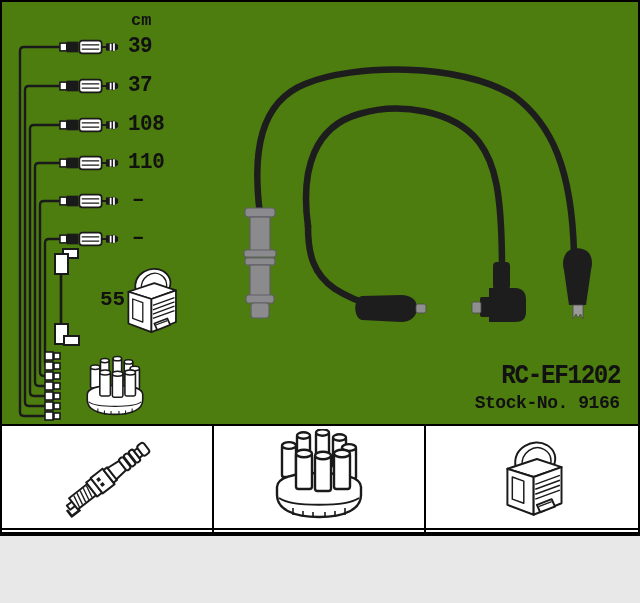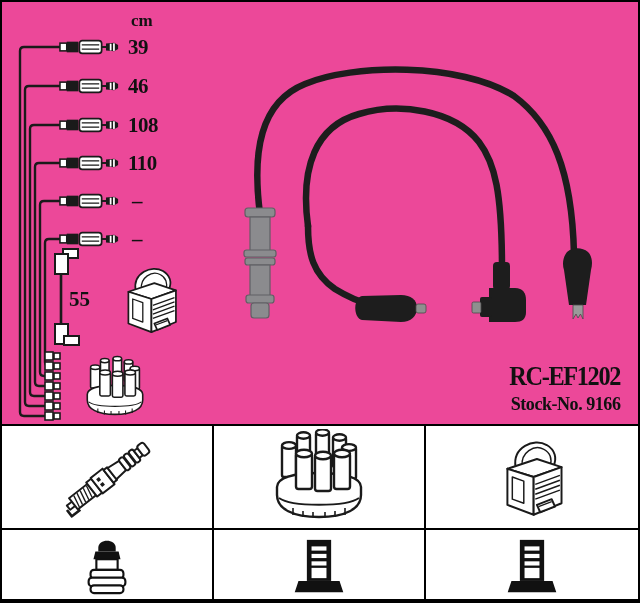--- a/index.html
+++ b/index.html
@@ -1,30 +1,30 @@
 <!DOCTYPE html>
 <html><head>
 <meta charset="utf-8">
 <style>
   html,body{margin:0;padding:0;background:#e8e8e8;}
   .canvas{
     position:relative;
-    width:640px;height:603px;
+    width:640px;height:536px;
     box-sizing:border-box;
-    background:#ec4899;
+    background:#4d7c0f;
     border:2px solid #000;
     border-bottom:4px solid #000;
-    font-family:Liberation Serif, serif;
+    font-family:Liberation Mono, monospace;
     overflow:hidden;
   }
   .abs{position:absolute;}
   .txt{color:#111;line-height:1;white-space:nowrap;}
   .unit{font-size:17px;font-weight:bold;}
   .len{font-size:22px;font-weight:bold;letter-spacing:-0.5px;transform:scaleX(.95);transform-origin:left;}
-  .coil-len{font-size:21px;font-weight:bold;}
+  .coil-len{font-size:21px;font-weight:bold;margin-left:31px;}
   .part-no{font-size:27px;font-weight:bold;letter-spacing:-1.5px;transform:scaleX(.9);transform-origin:right;}
   .stock-no{font-size:19px;font-weight:bold;letter-spacing:-0.5px;transform:scaleX(.95);transform-origin:right;}
   .legend{
     position:absolute;left:0;top:422px;width:636px;height:175px;
     border-top:2px solid #000;
     display:grid;
     grid-template-columns:repeat(3,1fr);
     grid-template-rows:104px auto;
     background:#fff;
   }
@@ -254,21 +254,21 @@
         <path d="M487,286 L513,286 C521,286 524,291 524,298 L524,310 C524,317 520,320 513,320 L487,320 Z" fill="#1d1d1d"></path>
         <rect x="478" y="295" width="12" height="20" rx="2" fill="#1d1d1d"></rect>
         <rect x="470" y="300" width="9" height="11" rx="1.5" fill="#8f8f8f" stroke="#4a4a4a" stroke-width="0.8"></rect>
       </g>
     </g>
   </svg>
 
   <div class="abs txt unit" style="left:129px;top:10px">cm</div>
 
   <div class="abs txt len" style="left:126px;top:34px">39</div>
-  <div class="abs txt len" style="left:126px;top:73px">46</div>
+  <div class="abs txt len" style="left:126px;top:73px">37</div>
   <div class="abs txt len" style="left:126px;top:112px">108</div>
   <div class="abs txt len" style="left:126px;top:150px">110</div>
   <div class="abs txt len" style="left:130px;top:188px">–</div>
   <div class="abs txt len" style="left:130px;top:226px">–</div>
 
   <div class="abs txt coil-len" style="left:67px;top:287px">55</div>
 
   <div class="abs txt part-no" style="right:18px;top:361px">RC-EF1202</div>
   <div class="abs txt stock-no" style="right:18px;top:392px">Stock-No. 9166</div>
 

